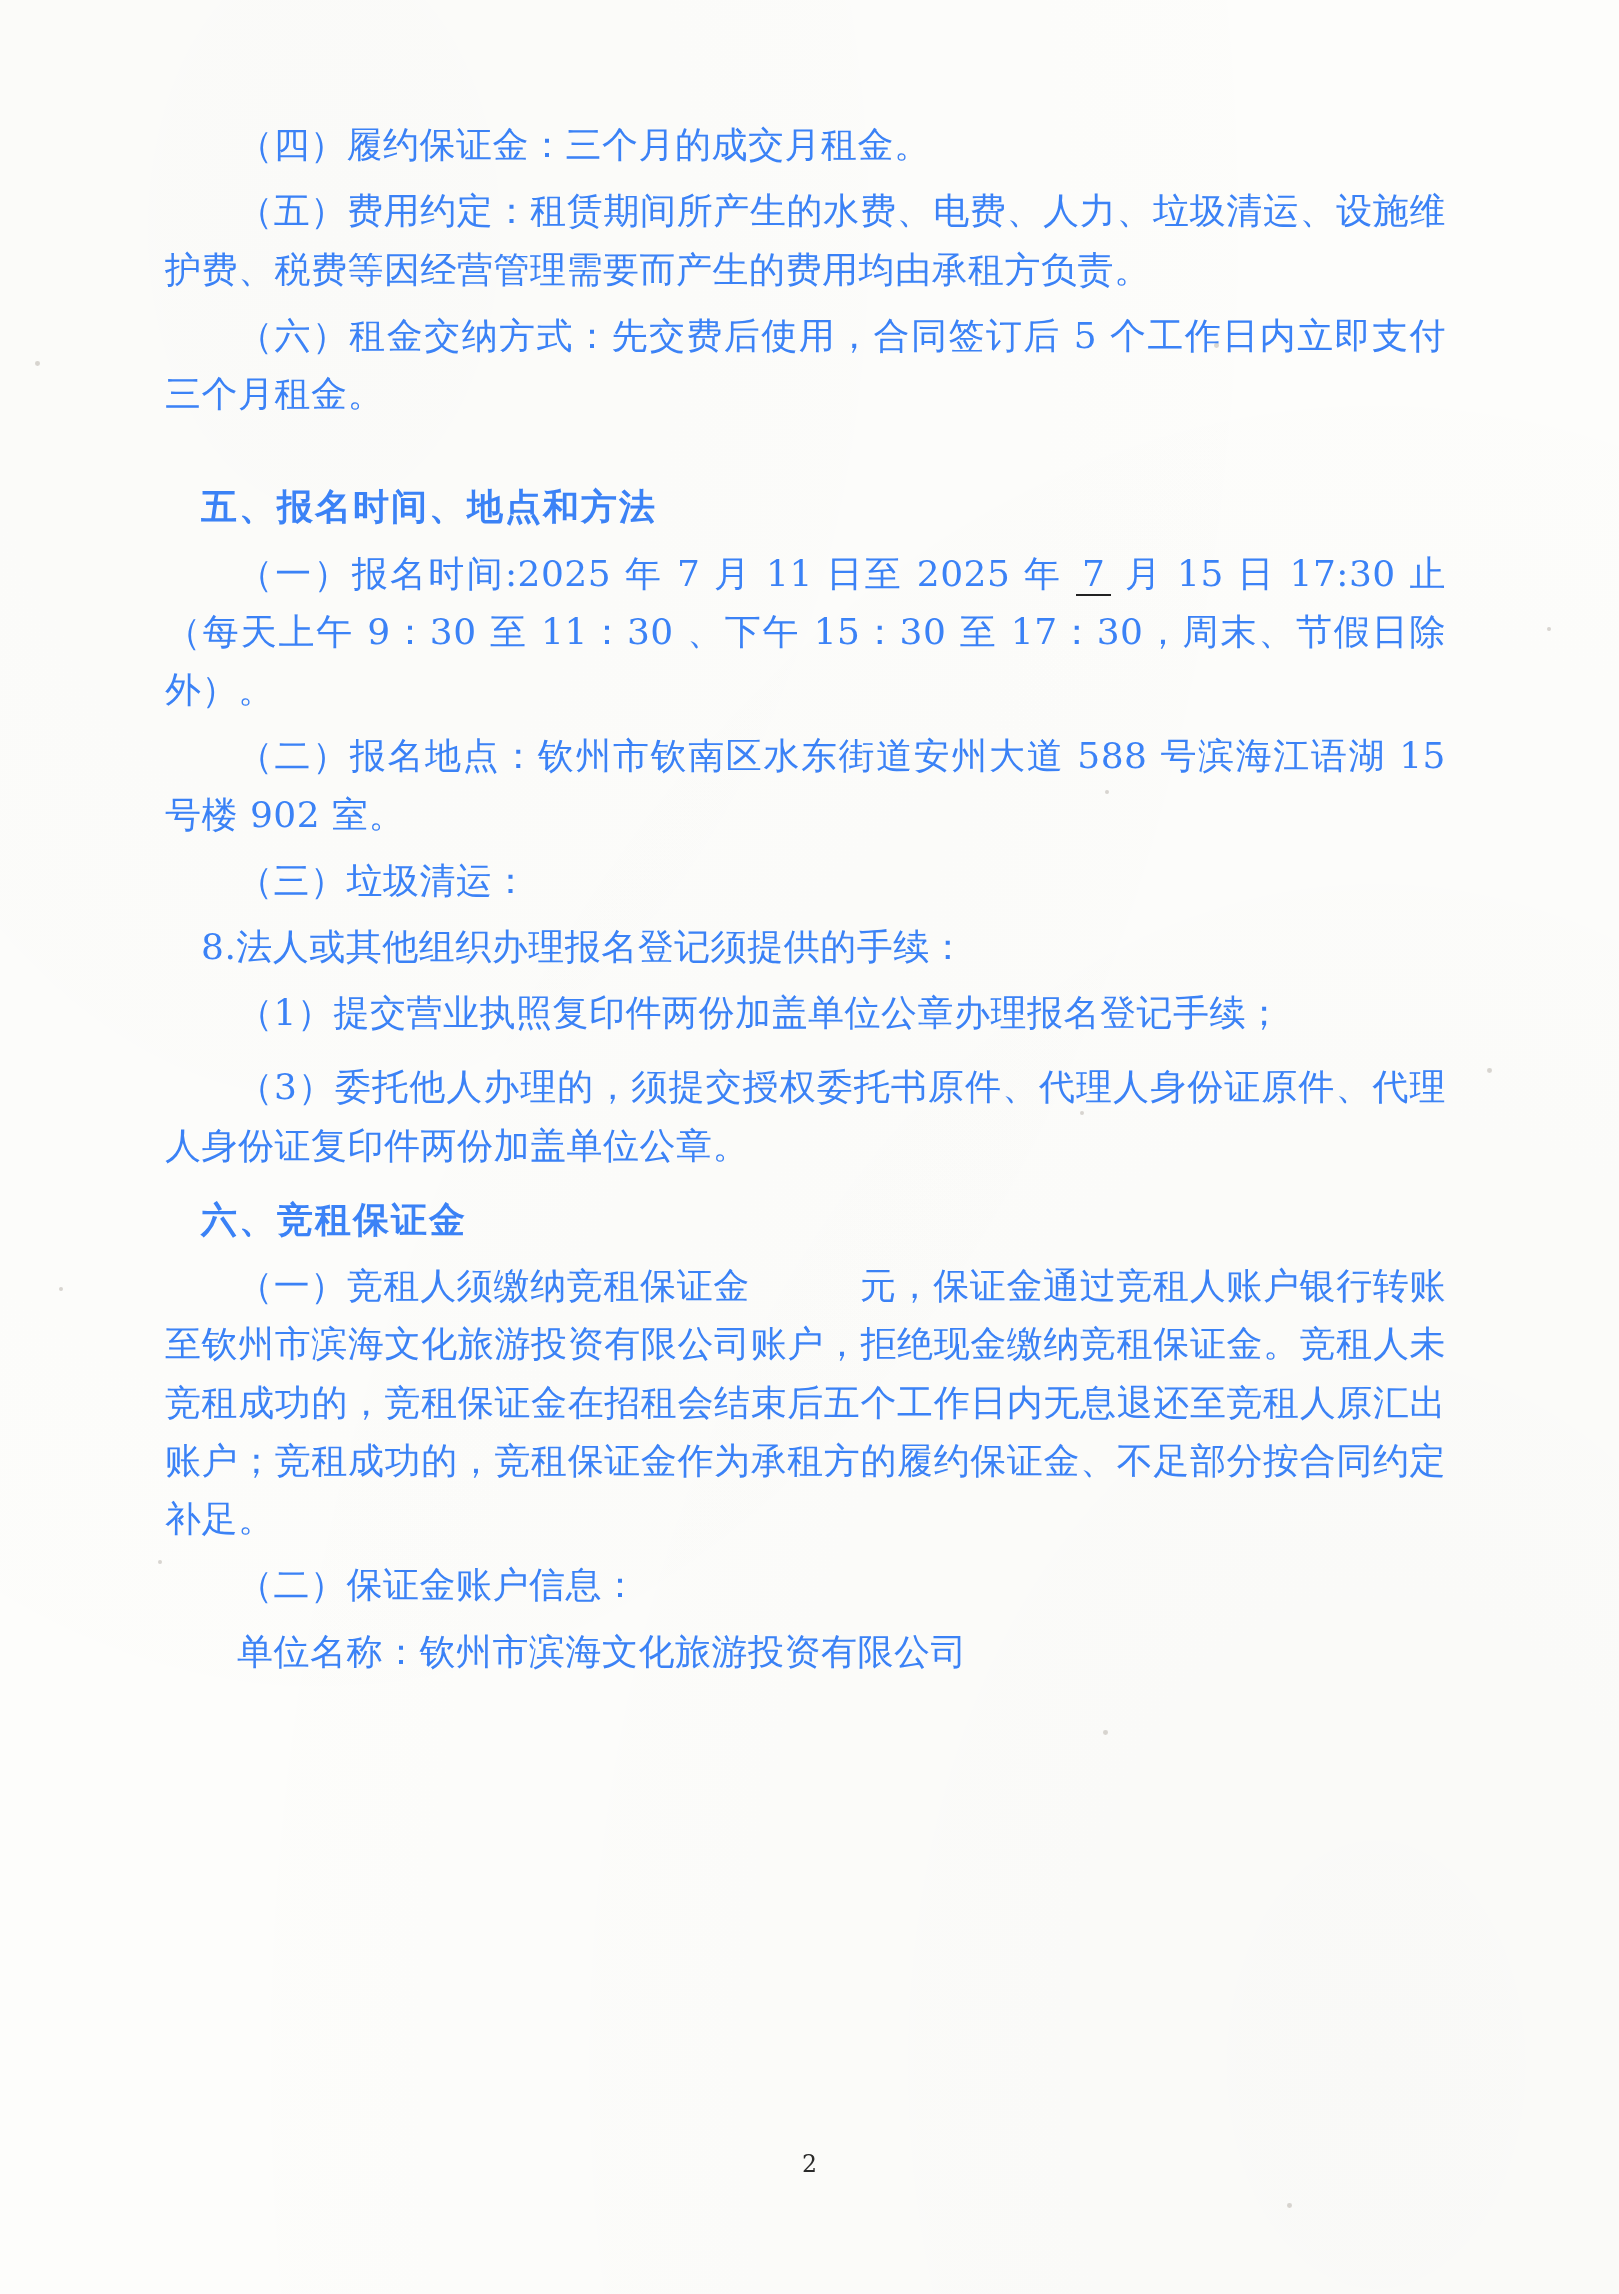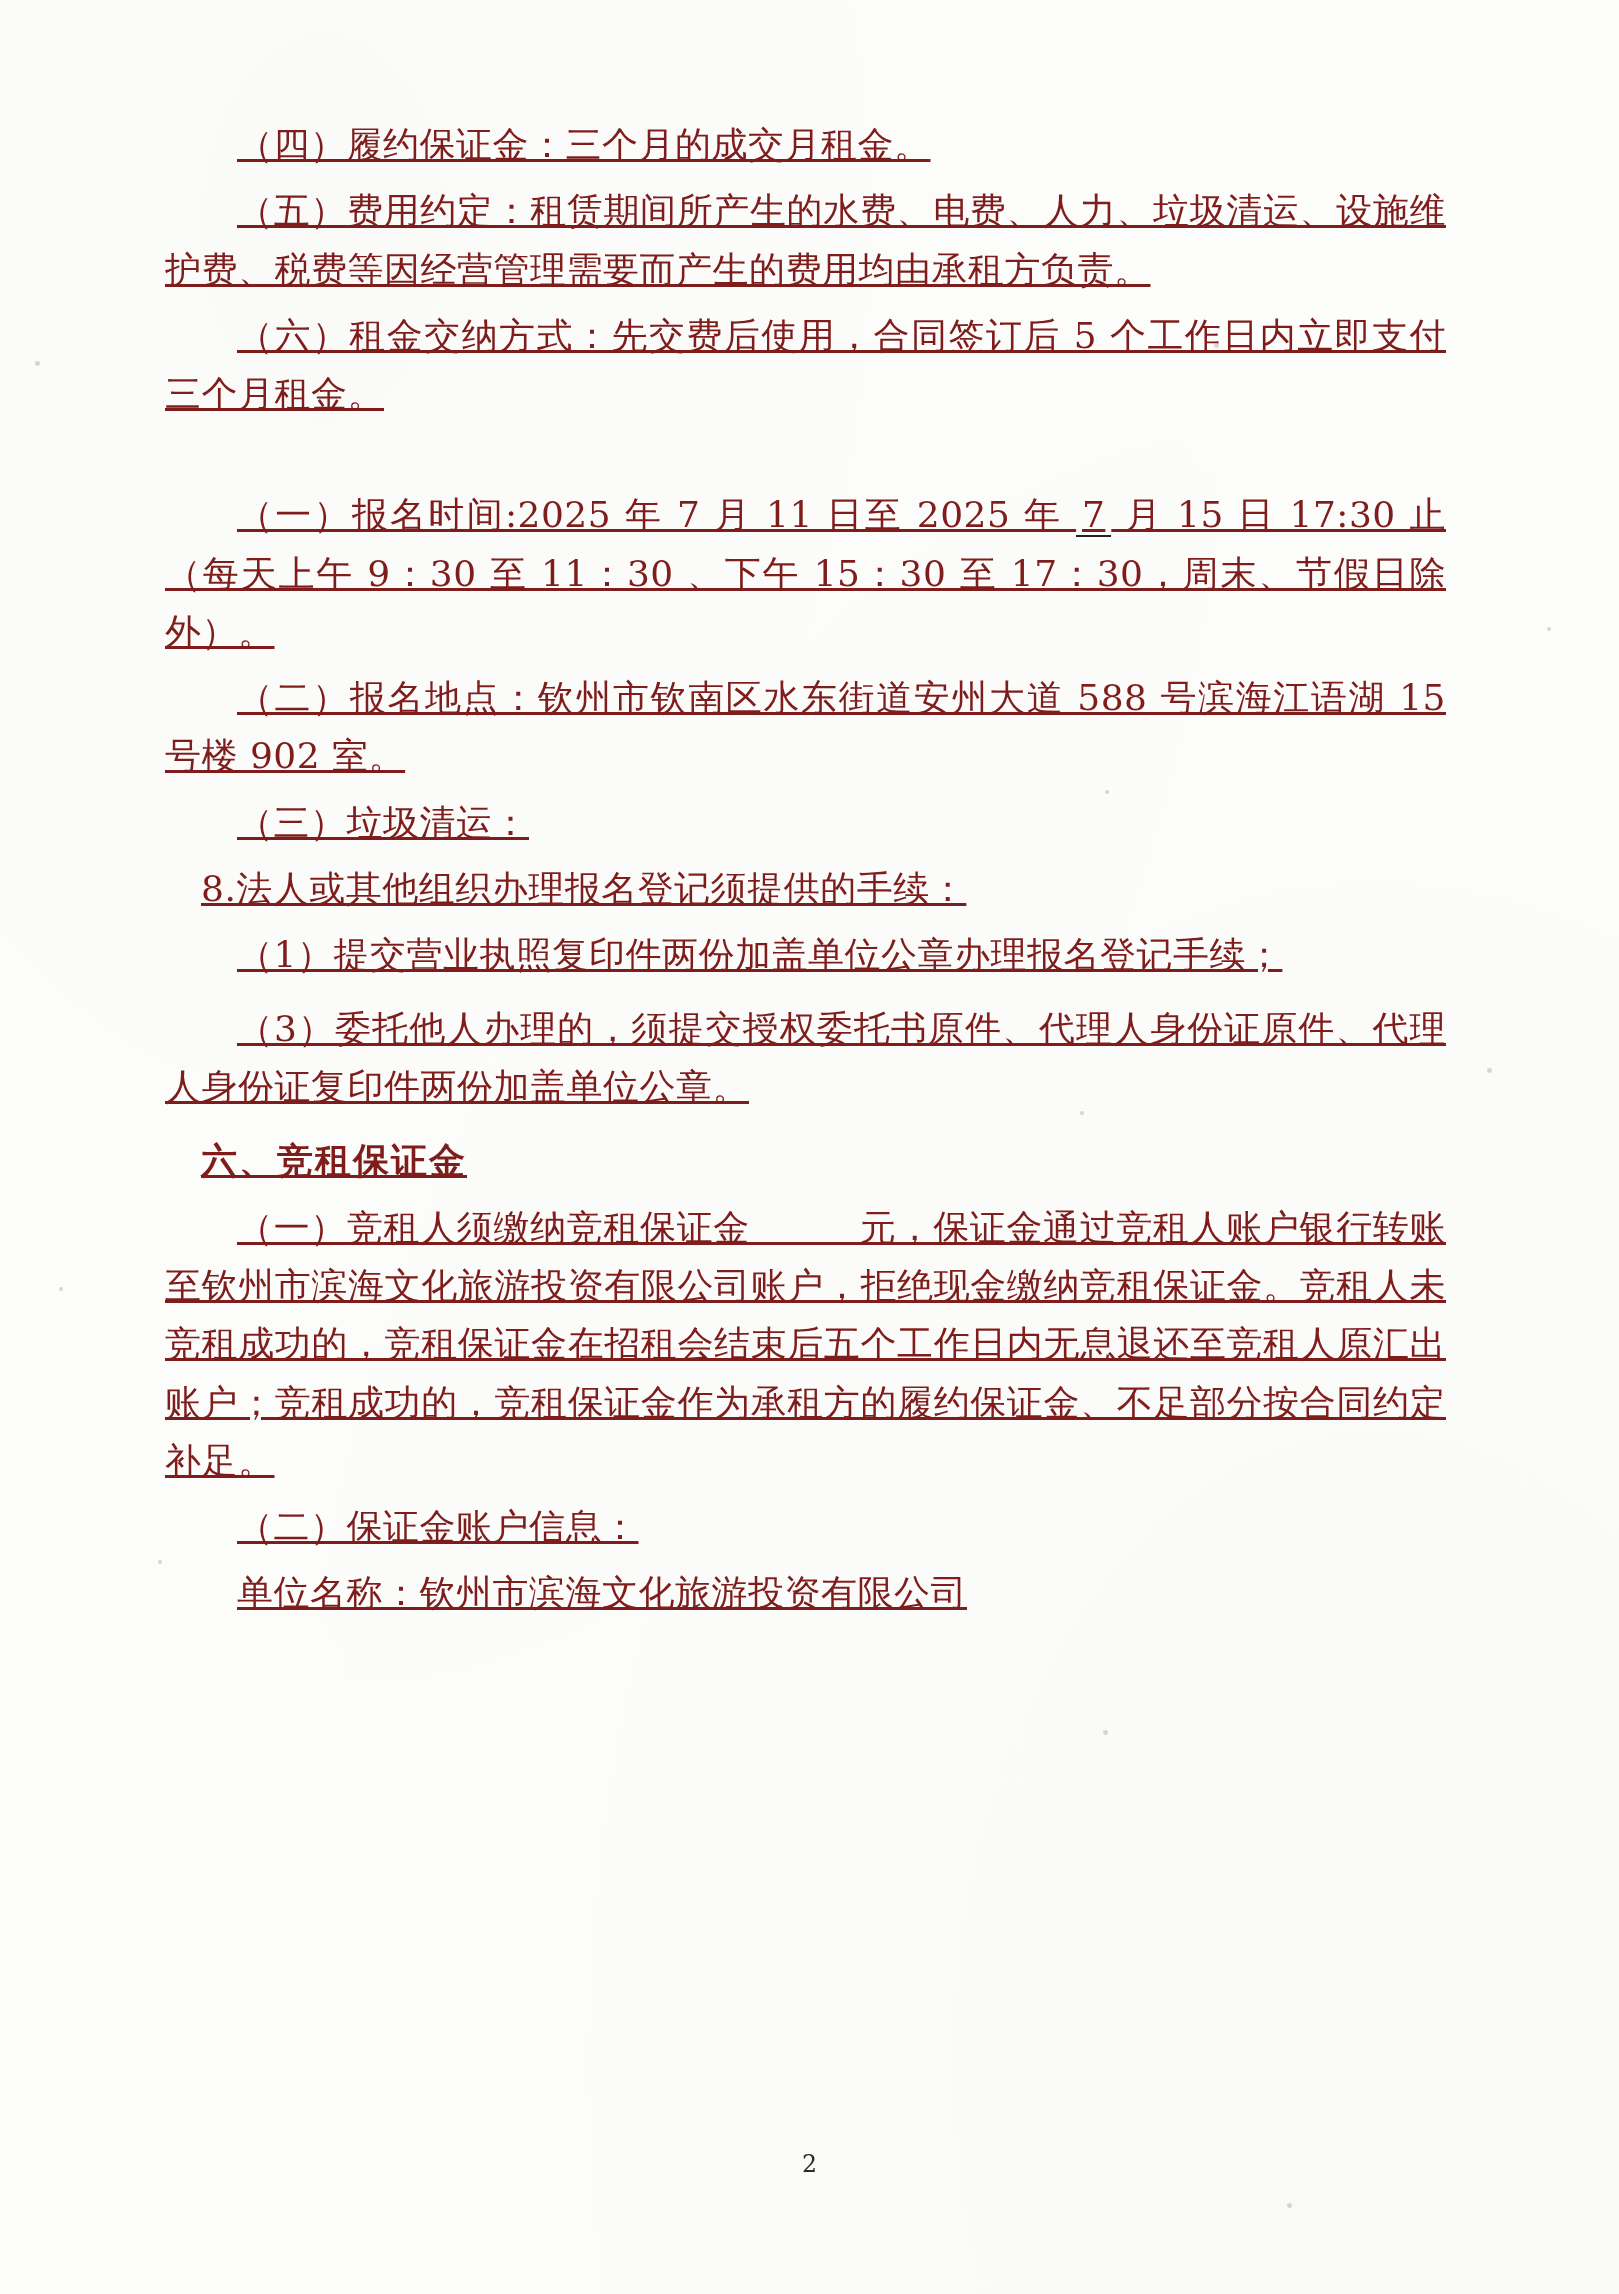--- a/index.html
+++ b/index.html
@@ -36,22 +36,21 @@
     top: 116px;
     width: 1281px;
   }
   p {
     margin: 0;
     font-size: 36px;
     line-height: 1.62;
     letter-spacing: 0.5px;
     text-align: justify;
     text-justify: inter-ideograph;
-    color: #7f1d1d;
-    text-decoration: underline;
+    color: #3b82f6;
   }
   .indent {
     text-indent: 2em;
   }
   .indent-1 {
     text-indent: 1em;
   }
   .heading {
     text-indent: 1em;
     font-weight: bold;
@@ -90,20 +89,21 @@
   <div class="content">
 
     <p class="indent">（四）履约保证金：三个月的成交月租金。</p>
     <div class="gap-sm"></div>
     <p class="indent">（五）费用约定：租赁期间所产生的水费、电费、人力、垃圾清运、设施维护费、税费等因经营管理需要而产生的费用均由承租方负责。</p>
     <div class="gap-sm"></div>
     <p class="indent">（六）租金交纳方式：先交费后使用，合同签订后 5 个工作日内立即支付三个月租金。</p>
 
     <div class="gap-lg"></div>
 
+    <p class="heading">五、报名时间、地点和方法</p>
     <div class="gap-sm"></div>
 
     <p class="indent"><span>（一）报名时间:2025 年 7 月 11 日至 2025 年 </span><span class="underline-date">7</span><span> 月 15 日 17:30 止（每天上午 9：30 至 11：30 、下午 15：30 至 17：30，周末、节假日除外）。</span></p>
     <div class="gap-sm"></div>
 
     <p class="indent">（二）报名地点：钦州市钦南区水东街道安州大道 588 号滨海江语湖 15 号楼 902 室。</p>
     <div class="gap-sm"></div>
     <p class="indent">（三）垃圾清运：</p>
     <div class="gap-sm"></div>
     <p class="indent-1">8.法人或其他组织办理报名登记须提供的手续：</p>

